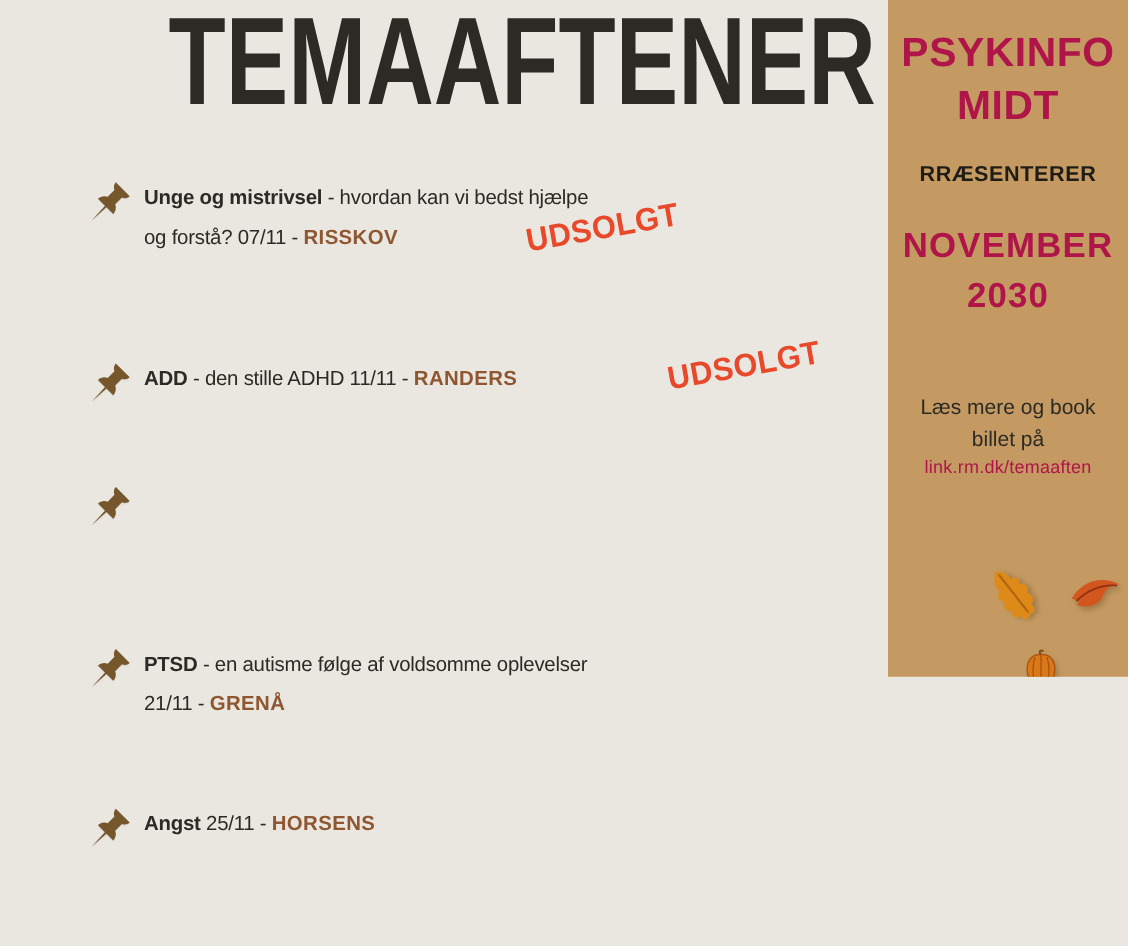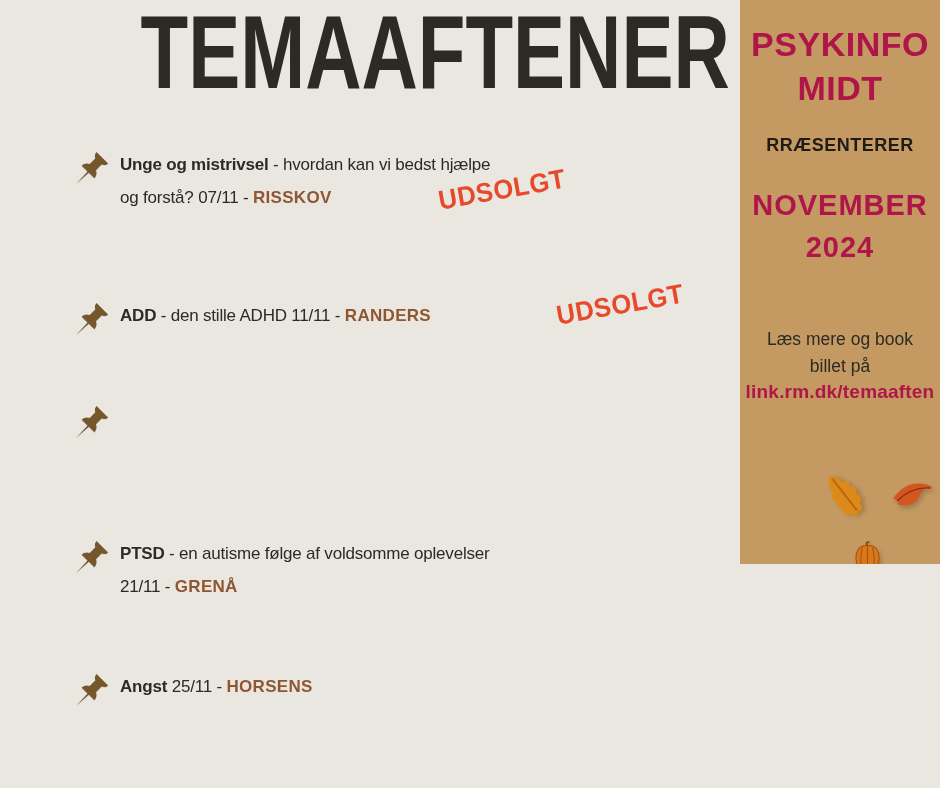--- a/index.html
+++ b/index.html
@@ -78,21 +78,21 @@
     letter-spacing:1px;
   }
   .cta{
     top:326px;
     color:var(--ink);
     font-size:17.5px;font-weight:500;line-height:27px;
   }
   .sidebar-link{
     top:381px;
     color:var(--accent-crimson);
-    font-size:19px;font-weight:700;letter-spacing:0.2px;
+    font-size:15px;font-weight:400;letter-spacing:0.2px;
     cursor:pointer;
   }
   .deco{position:absolute;filter:drop-shadow(2px 3px 2px rgba(60,35,5,0.25));}
 </style>
 </head>
 <body>
 
 <div class="main">
 
   <div class="poster-title">TEMAAFTENER</div>
@@ -164,21 +164,21 @@
 
   <div class="centered brand">
     <div>PSYKINFO</div>
     <div>MIDT</div>
   </div>
 
   <div class="centered presents">RRÆSENTERER</div>
 
   <div class="centered month">
     <div>NOVEMBER</div>
-    <div>2024</div>
+    <div>2030</div>
   </div>
 
   <div class="centered cta">
     <div>Læs mere og book</div>
     <div>billet på</div>
   </div>
 
   <div class="centered sidebar-link">link.rm.dk/temaaften</div>
 
   <svg class="deco" style="left:83px;top:468px;width:46px;height:52px;transform:rotate(-42deg)" viewBox="0 0 40 56">

